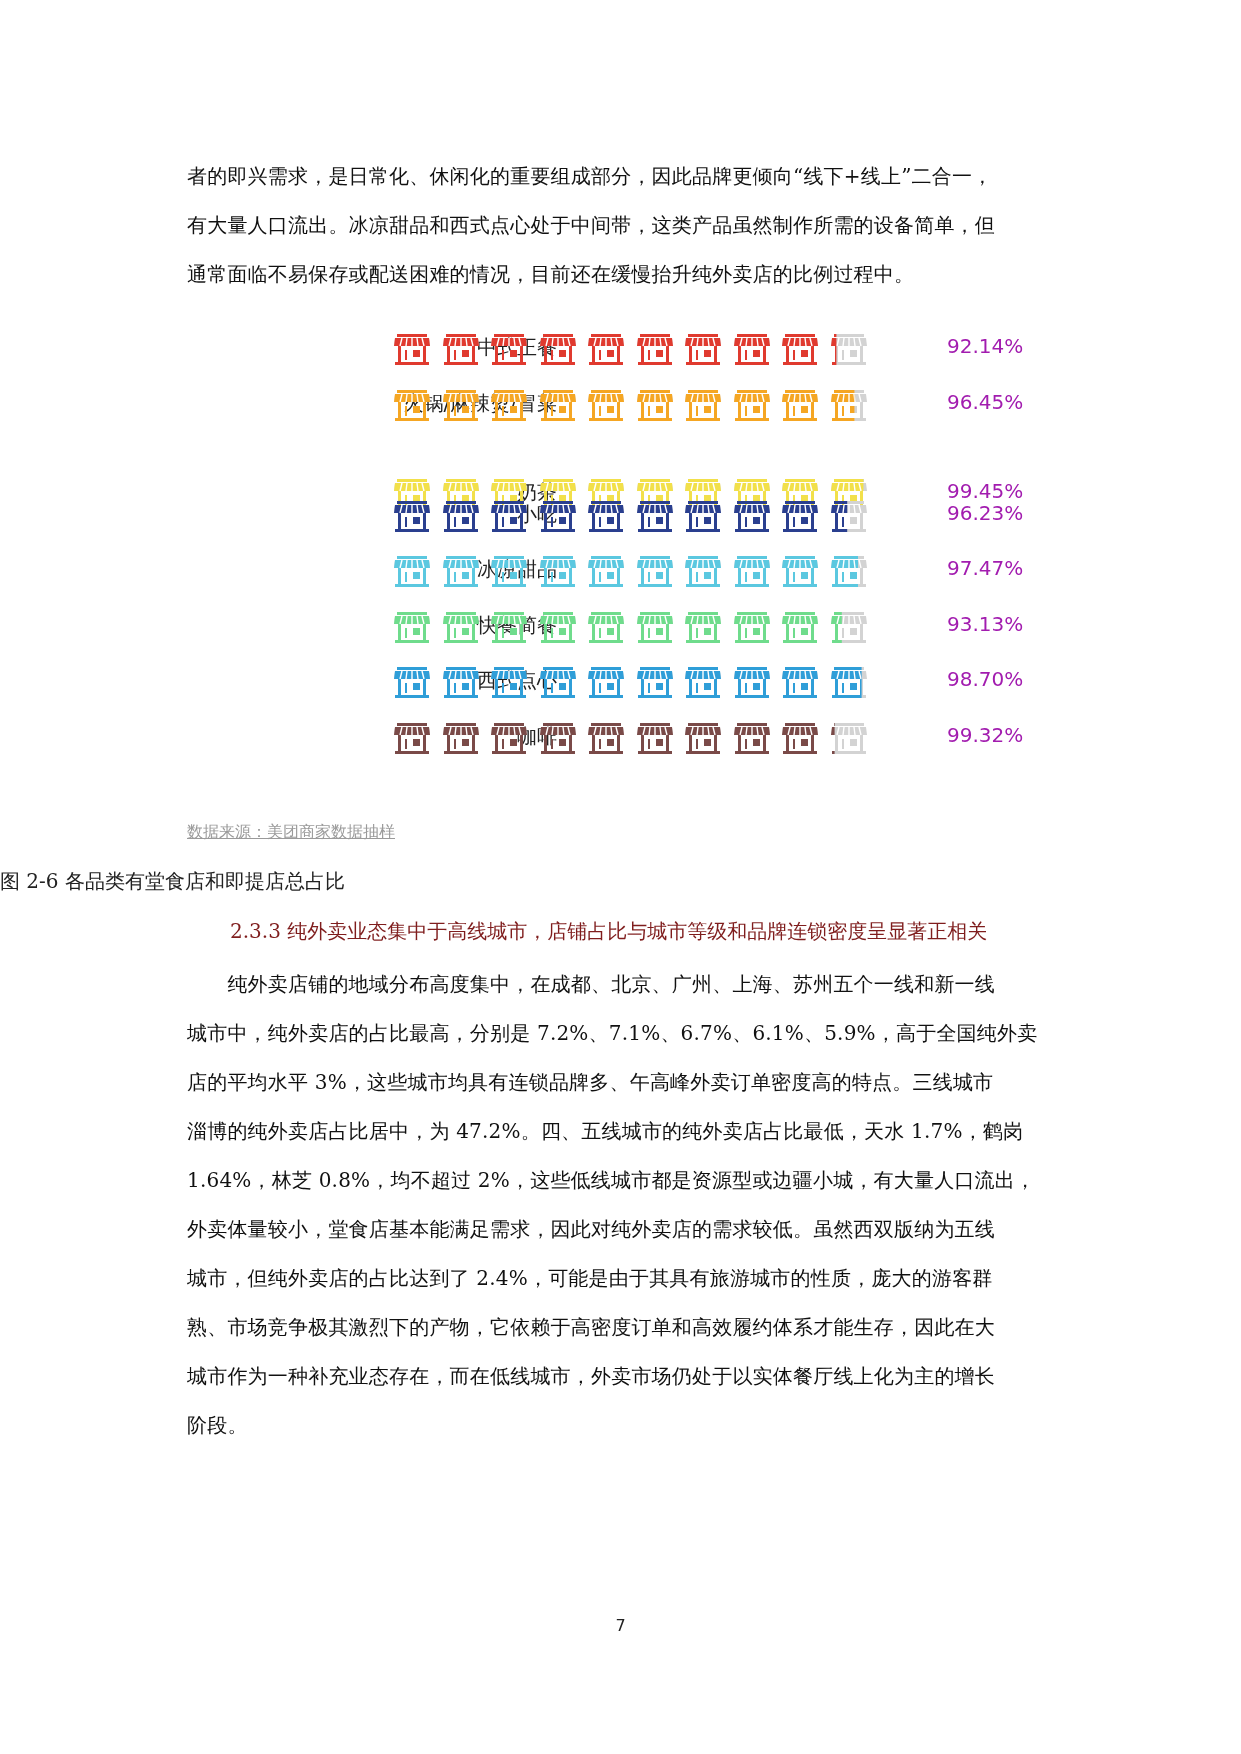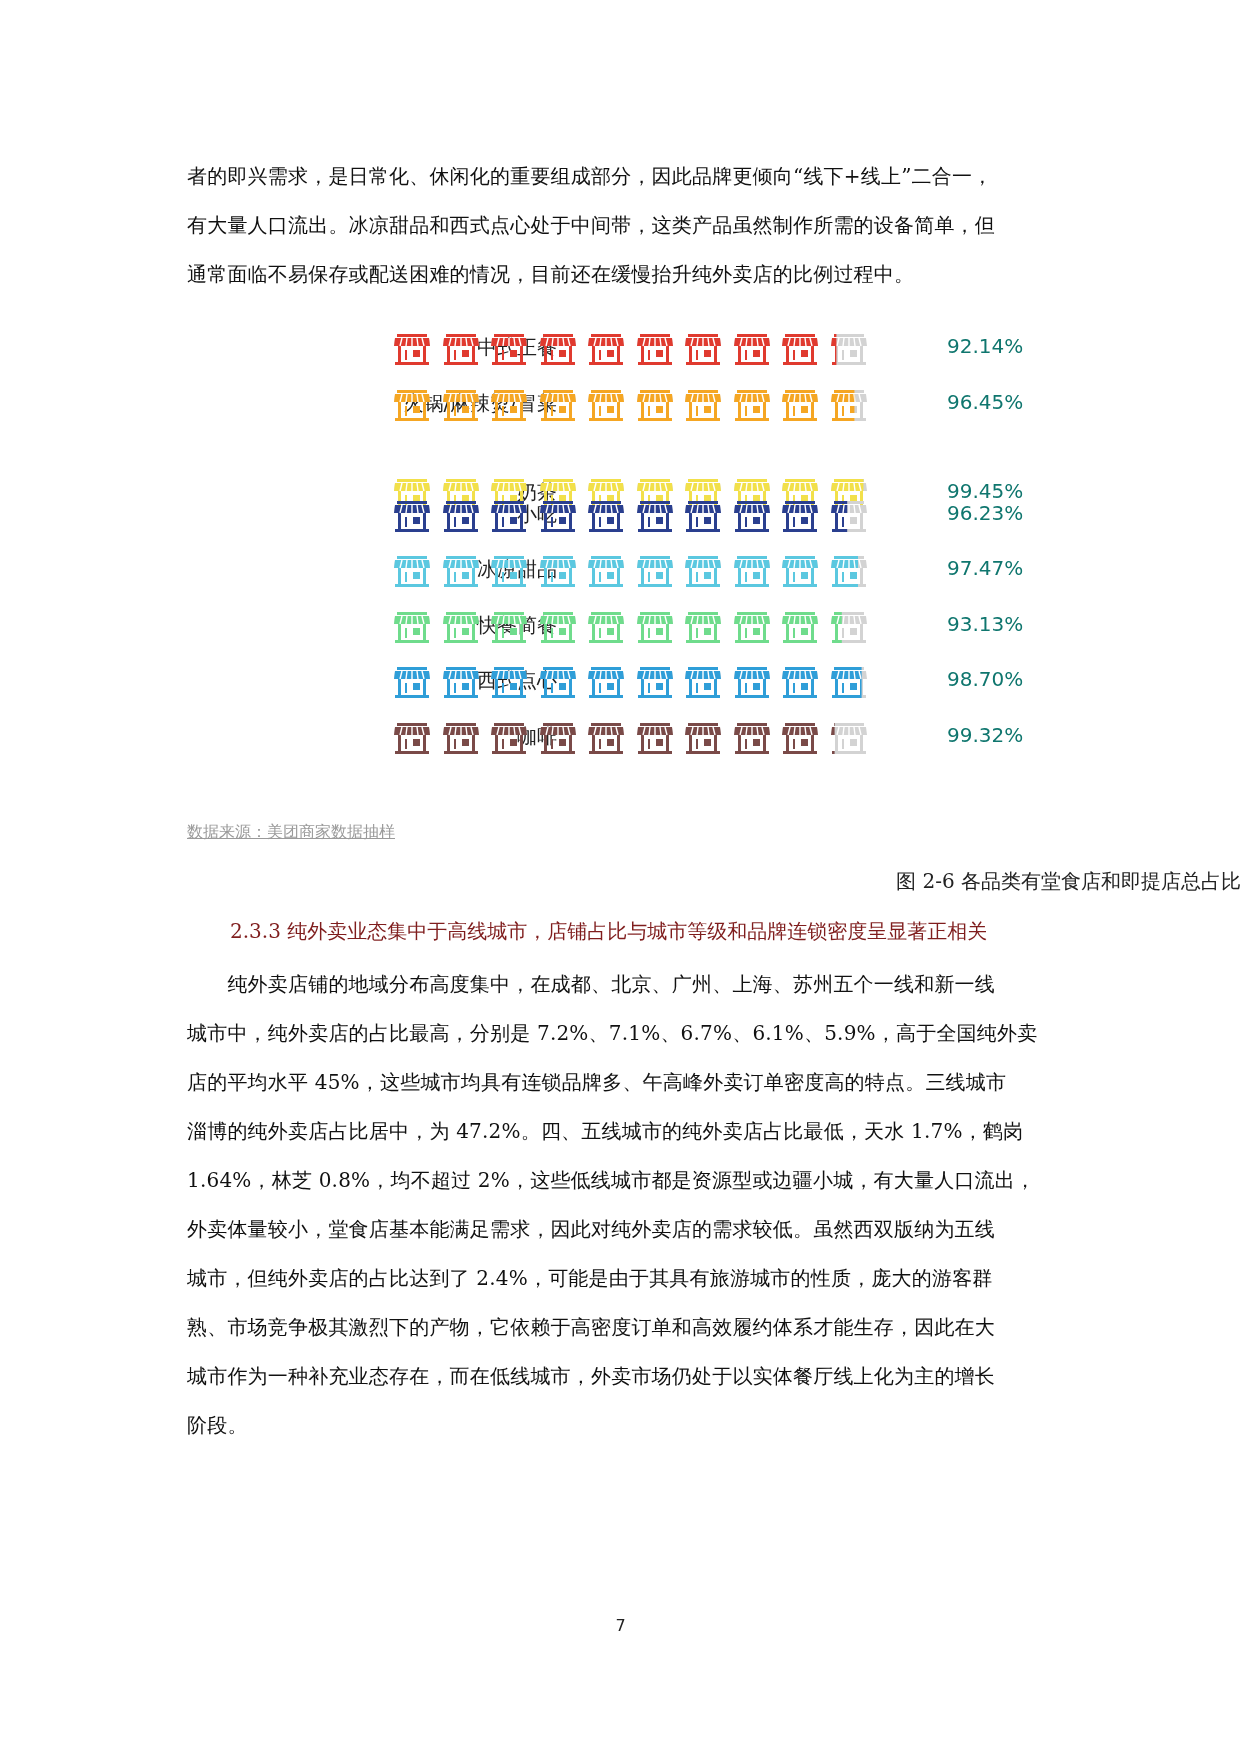--- a/index.html
+++ b/index.html
@@ -9,23 +9,23 @@
             text-align: justify; text-align-last: left; letter-spacing: 0.2px; }
     .para .line { display: block; white-space: nowrap; height: 49px; }
     #p-top { top: 152px; }
     .chart { position: absolute; left: 187px; top: 330px; width: 870px; }
     .row { position: absolute; left: 0; height: 40px; width: 870px; }
     .row-label { position: absolute; right: 500px; top: 4px; font-family: "DejaVu Sans", "Liberation Sans", sans-serif;
                  font-size: 20px; color: #222; white-space: nowrap; }
     .icons { position: absolute; left: 207px; top: 0; height: 40px; }
     .icon { position: absolute; top: 4px; width: 36px; height: 32px; }
     .pct { position: absolute; left: 760px; top: 4px; font-family: "DejaVu Sans", "Liberation Sans", sans-serif;
-           font-size: 20px; color: #0f766e; }
+           font-size: 20px; color: #a21caf; }
     .source { position: absolute; left: 187px; top: 822px; font-size: 16px; color: #9a9a9a; text-decoration: underline; }
-    .caption { position: absolute; left: 0; width: 1241px; top: 868px; text-align: right; font-size: 20px; color: #222; }
+    .caption { position: absolute; left: 0; width: 1241px; top: 868px; text-align: left; font-size: 20px; color: #222; }
     .heading { position: absolute; left: 230px; top: 918px; font-size: 20px; font-weight: normal; white-space: nowrap; color: #7f1d1d; }
     #p-body { top: 960px; }
     .page-num { position: absolute; left: 0; width: 1241px; top: 1616px; text-align: center;
                 font-family: "DejaVu Sans", "Liberation Sans", sans-serif; font-size: 16px; color: #222; }
   </style>
 </head>
 <body>
 
 <div class="para" id="p-top">
   <span class="line">者的即兴需求，是日常化、休闲化的重要组成部分，因此品牌更倾向“线下+线上”二合一，</span>
@@ -3444,21 +3444,21 @@
     </div>
   </div>
 
 <div class="source">数据来源：美团商家数据抽样</div>
 <div class="caption">图 2-6  各品类有堂食店和即提店总占比</div>
 <div class="heading">2.3.3  纯外卖业态集中于高线城市，店铺占比与城市等级和品牌连锁密度呈显著正相关</div>
 
 <div class="para" id="p-body">
   <span class="line">　　纯外卖店铺的地域分布高度集中，在成都、北京、广州、上海、苏州五个一线和新一线</span>
   <span class="line">城市中，纯外卖店的占比最高，分别是 7.2%、7.1%、6.7%、6.1%、5.9%，高于全国纯外卖</span>
-  <span class="line">店的平均水平 45%，这些城市均具有连锁品牌多、午高峰外卖订单密度高的特点。三线城市</span>
+  <span class="line">店的平均水平 3%，这些城市均具有连锁品牌多、午高峰外卖订单密度高的特点。三线城市</span>
   <span class="line">淄博的纯外卖店占比居中，为 47.2%。四、五线城市的纯外卖店占比最低，天水 1.7%，鹤岗</span>
   <span class="line">1.64%，林芝 0.8%，均不超过 2%，这些低线城市都是资源型或边疆小城，有大量人口流出，</span>
   <span class="line">外卖体量较小，堂食店基本能满足需求，因此对纯外卖店的需求较低。虽然西双版纳为五线</span>
   <span class="line">城市，但纯外卖店的占比达到了 2.4%，可能是由于其具有旅游城市的性质，庞大的游客群</span>
   <span class="line">熟、市场竞争极其激烈下的产物，它依赖于高密度订单和高效履约体系才能生存，因此在大</span>
   <span class="line">城市作为一种补充业态存在，而在低线城市，外卖市场仍处于以实体餐厅线上化为主的增长</span>
   <span class="line">阶段。</span>
 </div>
 
 <div class="page-num">7</div>

